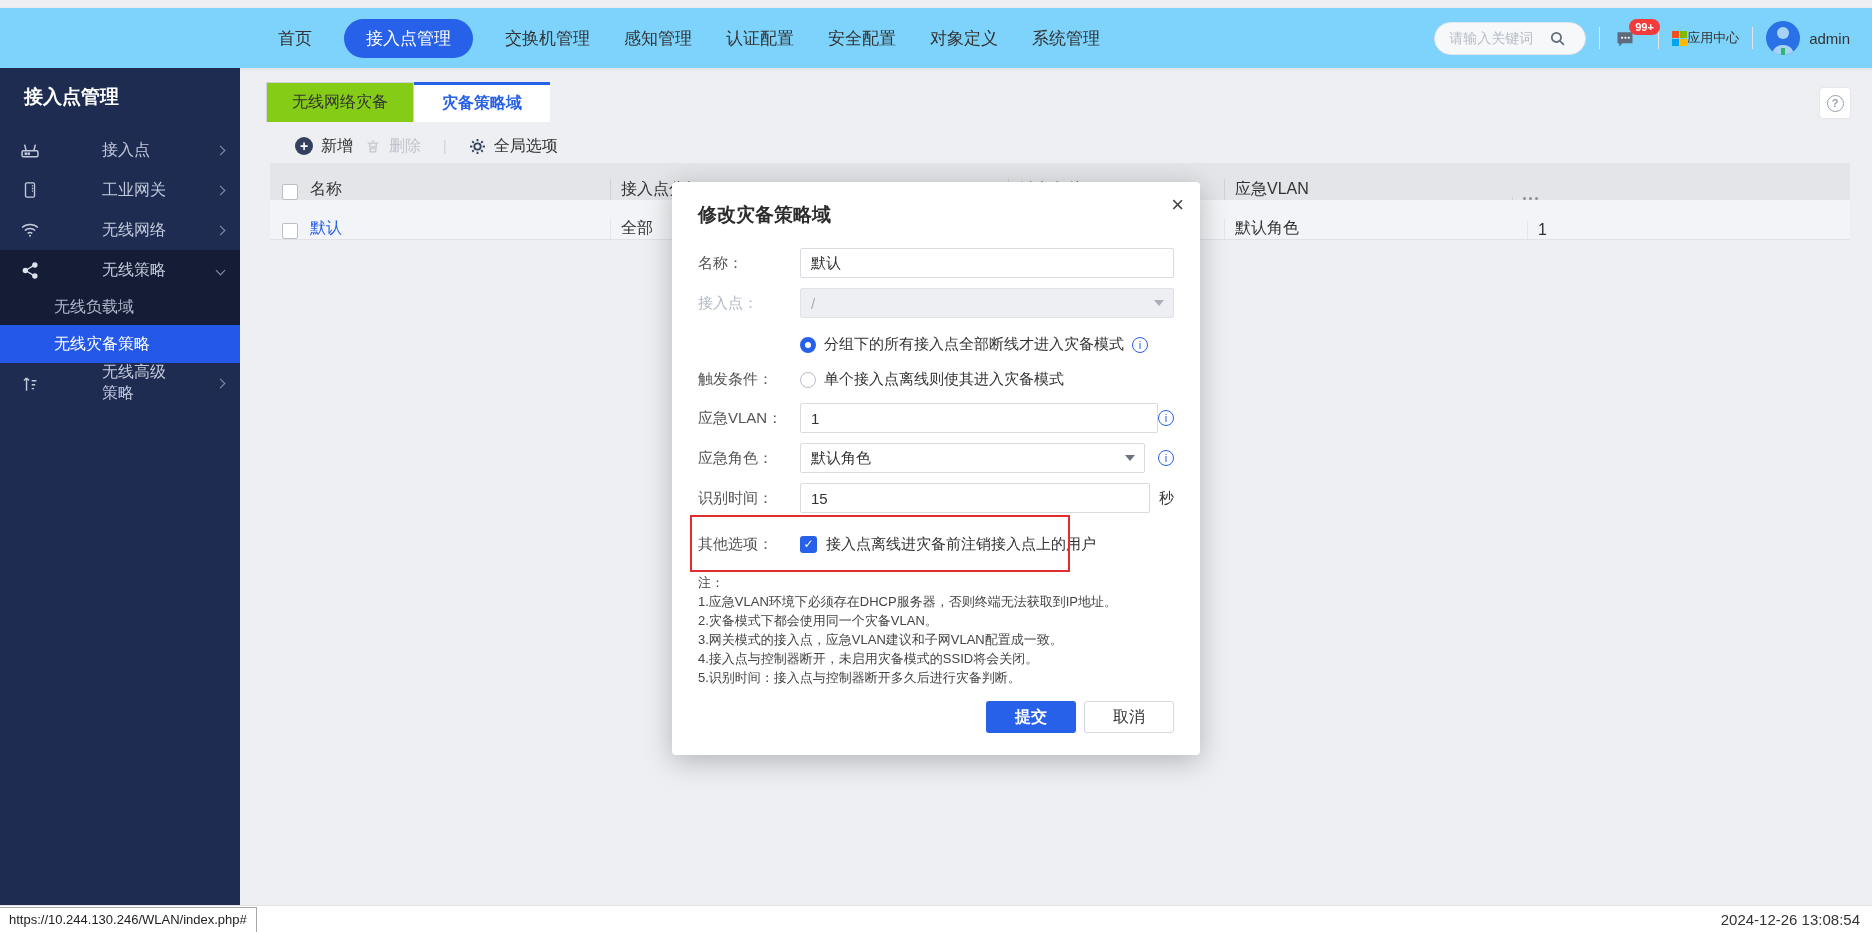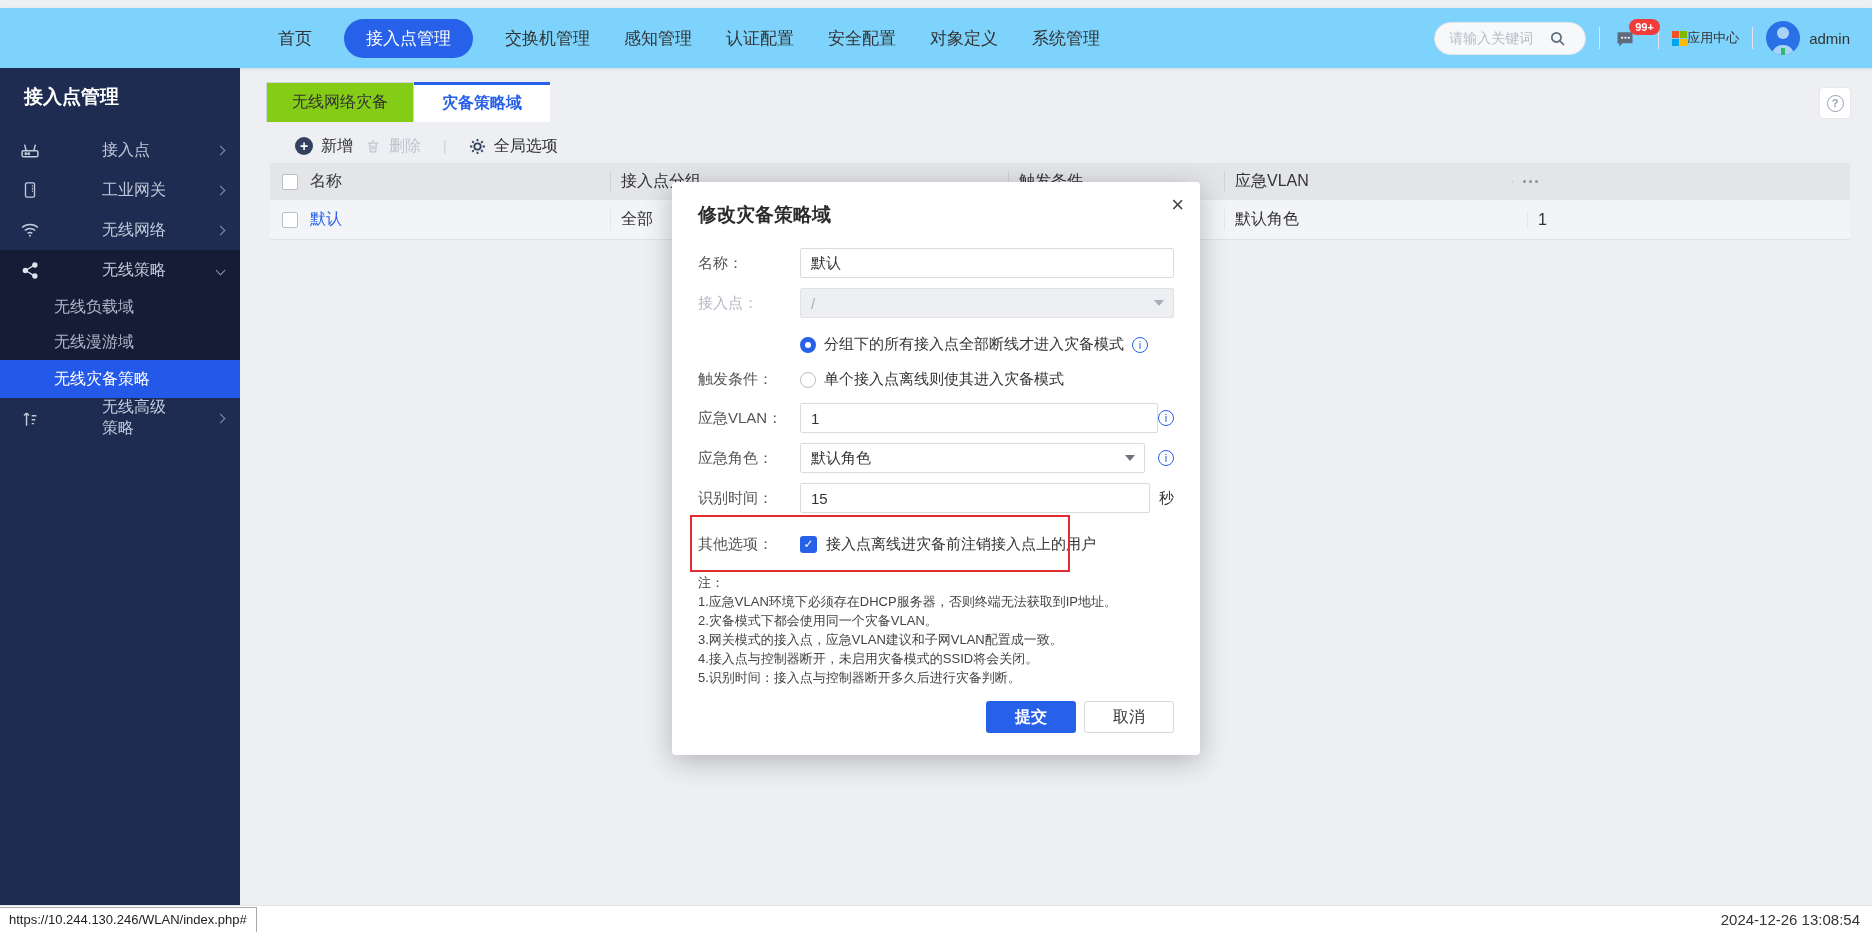--- a/index.html
+++ b/index.html
@@ -66,21 +66,21 @@
   .help-q{width:17px;height:17px;border:1.5px solid #98a0ae;border-radius:50%;color:#98a0ae;font-size:11px;
           display:grid;place-items:center;font-weight:bold;}
   .toolbar{position:absolute;top:70px;left:55px;height:32px;display:flex;align-items:center;gap:12px;font-size:16px;}
   .tool{display:flex;align-items:center;gap:8px;cursor:pointer;color:#333;}
   .tool.disabled{color:#c0c4cc;cursor:default;}
   .plus-ic{width:18px;height:18px;border-radius:50%;background:#33415e;color:#fff;display:grid;place-items:center;
            font-size:14px;line-height:1;font-weight:bold;}
   .tool-sep{color:#cdd1d8;margin:0 10px;font-size:14px;}
 
   .tbl{position:absolute;top:103px;left:30px;right:22px;}
-  .trow{display:flex;align-items:center;}
+  .trow{display:flex;align-items:flex-end;}
   .thead{background:#e3e5e9;height:37px;}
   .tdata{background:#f3f4f7;height:40px;border-bottom:1px solid #e0e2e7;}
   .cell{display:flex;align-items:center;font-size:16px;color:#333;overflow:hidden;white-space:nowrap;}
   .c0{width:40px;justify-content:center;}
   .c1{width:300px;}
   .c2{width:398px;}.c3{width:216px;}.c4{width:303px;}.c5{width:288px;}
   .c6{width:35px;justify-content:center;}
   .thead .c2,.thead .c3,.thead .c4,.thead .c5,.thead .c6{border-left:1px solid #ced2d9;padding-left:10px;}
   .tdata .c2,.tdata .c3,.tdata .c4,.tdata .c5,.tdata .c6{border-left:1px solid #e4e6ea;padding-left:10px;}
   .thead .c6{padding-left:0;}
@@ -232,21 +232,20 @@
             <circle cx="5.5" cy="12" r="2.6"></circle>
             <circle cx="17.5" cy="5" r="2.6"></circle>
             <circle cx="17.5" cy="19" r="2.6"></circle>
             <path d="M7.8 10.7 15.3 6.2M7.8 13.3l7.5 4.5" fill="none"></path>
           </svg>
       </span>
       <span>无线策略</span>
       <span class="chev down"></span>
     </div>
     <div class="sb-sub">无线负载域</div>
-    <div class="sb-sub">无线漫游域</div>
     <div class="sb-sub selected">无线灾备策略</div>
   </div>
 
   <div class="sb-item">
     <span class="ic">
       <svg width="19" height="19" viewBox="0 0 24 24" fill="none" stroke="#c3cada" stroke-width="1.8">
           <path d="M7 21V5M7 5 3.8 8.2M7 5l3.2 3.2"></path>
           <path d="M13.5 8.5h6M13.5 13.5h4.5M13.5 18.5h3"></path>
         </svg>
     </span>

